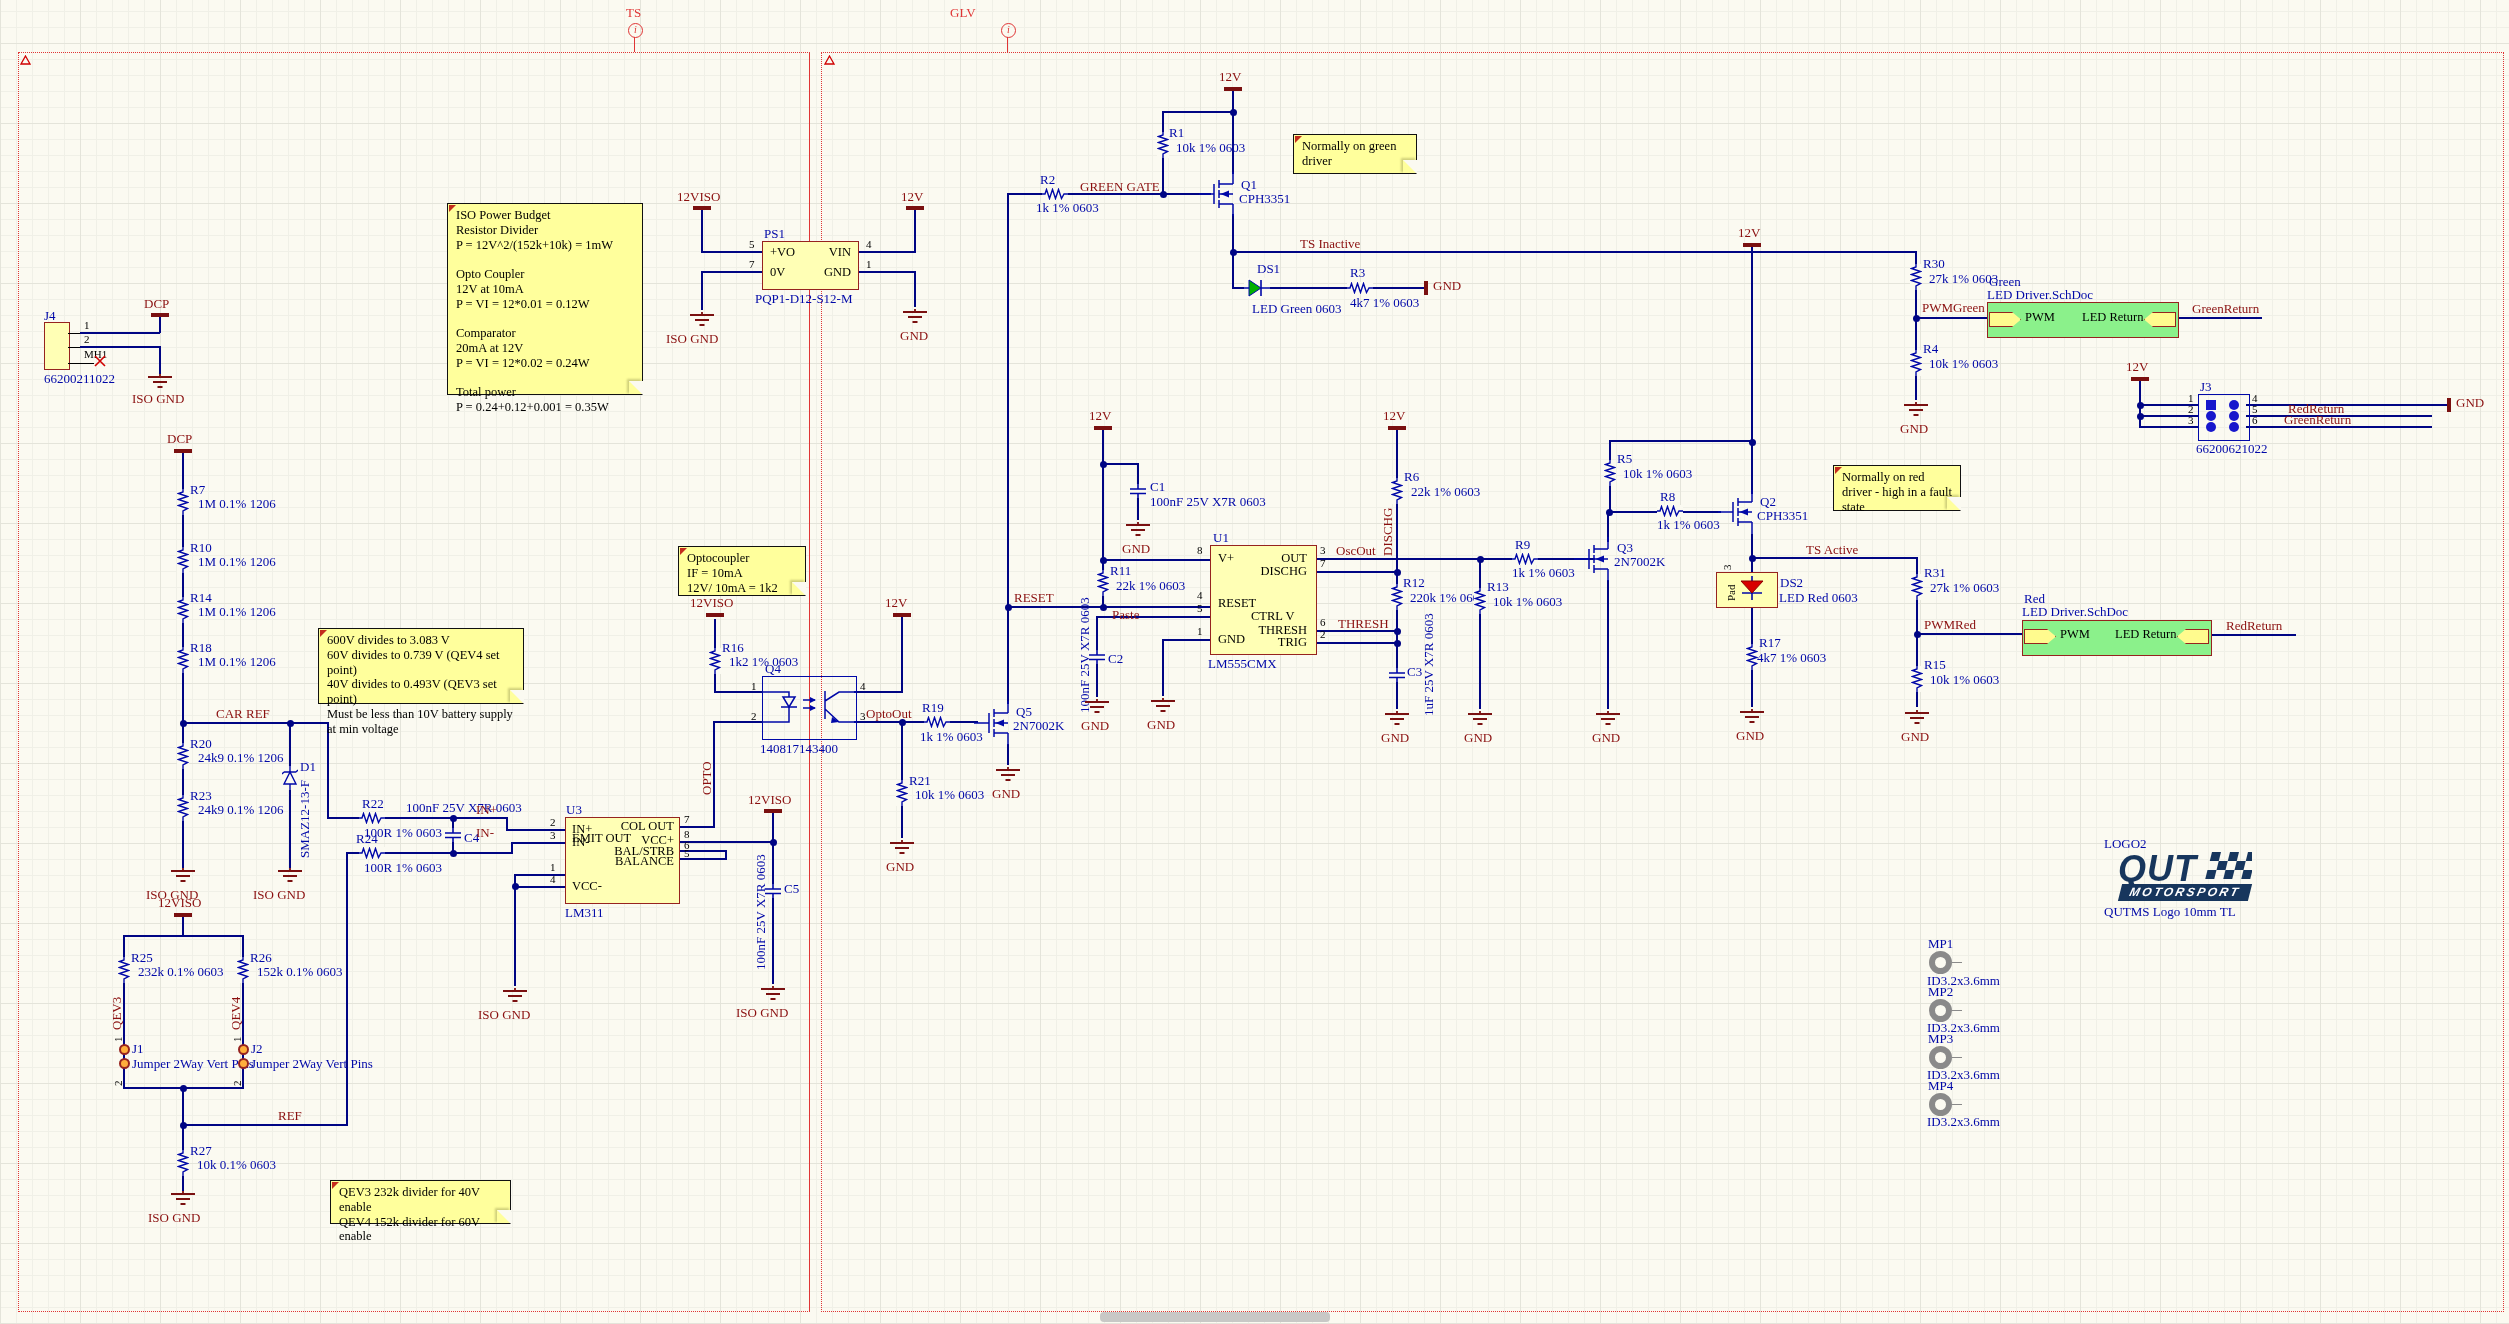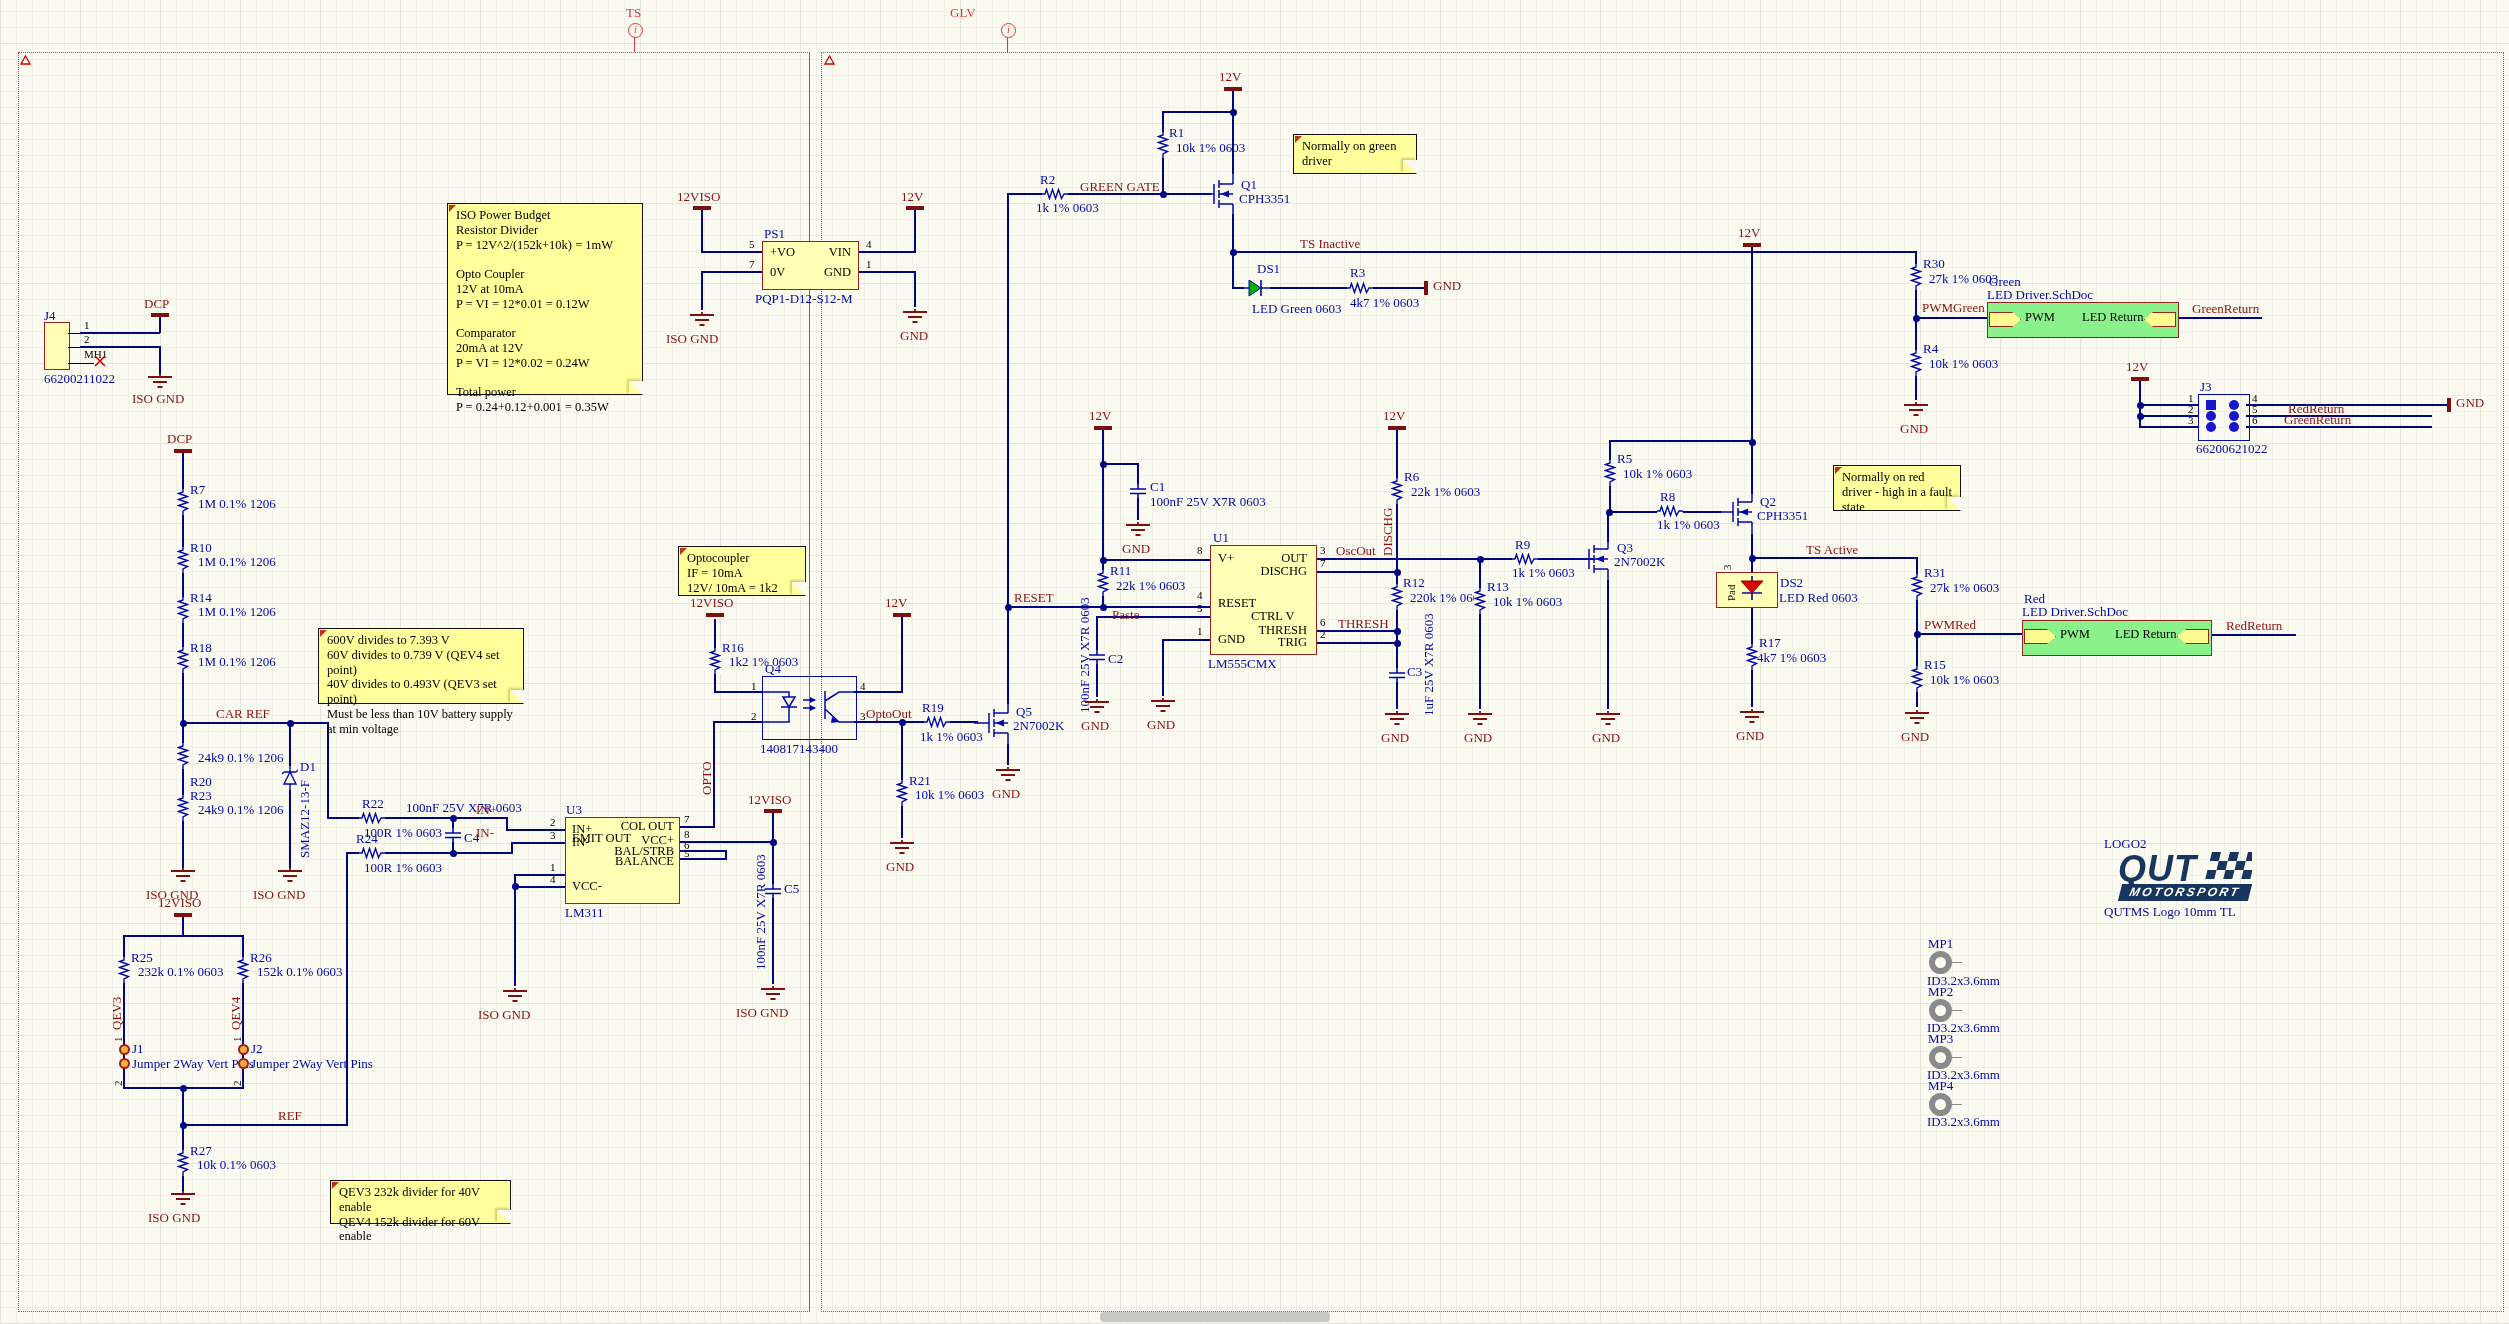--- a/index.html
+++ b/index.html
@@ -246,21 +246,21 @@
   <div class="l des" style="left:198px;top:605px">1M 0.1% 1206</div>
   <span class="sym" style="left:177px;top:647px"><svg width="12" height="26" viewBox="0 0 12 26" style="background:#FBFAF1">
         <path d="M6 0 V3 L1.5 4.5 L10.5 7.5 L1.5 10.5 L10.5 13.5 L1.5 16.5 L10.5 19.5 L6 22 V26" fill="none" stroke="#0008A8" stroke-width="1.4"></path>
       </svg></span>
   <div class="l des" style="left:190px;top:641px">R18</div>
   <div class="l des" style="left:198px;top:655px">1M 0.1% 1206</div>
   <div class="l net" style="left:216px;top:707px">CAR REF</div>
   <span class="sym" style="left:177px;top:743px"><svg width="12" height="26" viewBox="0 0 12 26" style="background:#FBFAF1">
         <path d="M6 0 V3 L1.5 4.5 L10.5 7.5 L1.5 10.5 L10.5 13.5 L1.5 16.5 L10.5 19.5 L6 22 V26" fill="none" stroke="#0008A8" stroke-width="1.4"></path>
       </svg></span>
-  <div class="l des" style="left:190px;top:775px">R20</div>
+  <div class="l des" style="left:190px;top:737px">R20</div>
   <div class="l des" style="left:198px;top:751px">24k9 0.1% 1206</div>
   <span class="sym" style="left:177px;top:795px"><svg width="12" height="26" viewBox="0 0 12 26" style="background:#FBFAF1">
         <path d="M6 0 V3 L1.5 4.5 L10.5 7.5 L1.5 10.5 L10.5 13.5 L1.5 16.5 L10.5 19.5 L6 22 V26" fill="none" stroke="#0008A8" stroke-width="1.4"></path>
       </svg></span>
   <div class="l des" style="left:190px;top:789px">R23</div>
   <div class="l des" style="left:198px;top:803px">24k9 0.1% 1206</div>
   <span class="sym" style="left:170px;top:868px"><svg width="26" height="16" viewBox="0 0 26 16">
         <path d="M13 0 V3 M1 3 H25 M6 8 H20 M10.5 13 H15.5" stroke="#7A1010" stroke-width="1.8" fill="none"></path>
       </svg></span>
   <div class="l net" style="left:146px;top:888px">ISO GND</div>
@@ -699,21 +699,21 @@
 Opto Coupler
 12V at 10mA
 P = VI = 12*0.01 = 0.12W
 
 Comparator
 20mA at 12V
 P = VI = 12*0.02 = 0.24W
 
 Total power
 P = 0.24+0.12+0.001 = 0.35W</div>
-  <div class="note" style="left:318px;top:628px;width:190px;height:64px">600V divides to 7.393 V
+  <div class="note" style="left:318px;top:628px;width:190px;height:64px">600V divides to 3.083 V
 60V divides to 0.739 V (QEV4 set point)
 40V divides to 0.493V (QEV3 set point)
 Must be less than 10V battery supply at min voltage</div>
   <div class="note" style="left:678px;top:546px;width:112px;height:38px">Optocoupler
 IF = 10mA
 12V/ 10mA = 1k2</div>
   <div class="note" style="left:1293px;top:134px;width:108px;height:28px">Normally on green driver</div>
   <div class="note" style="left:1833px;top:465px;width:112px;height:34px">Normally on red driver - high in a fault state</div>
   <div class="note" style="left:330px;top:1180px;width:165px;height:32px">QEV3 232k divider for 40V enable
 QEV4 152k divider for 60V enable</div>

